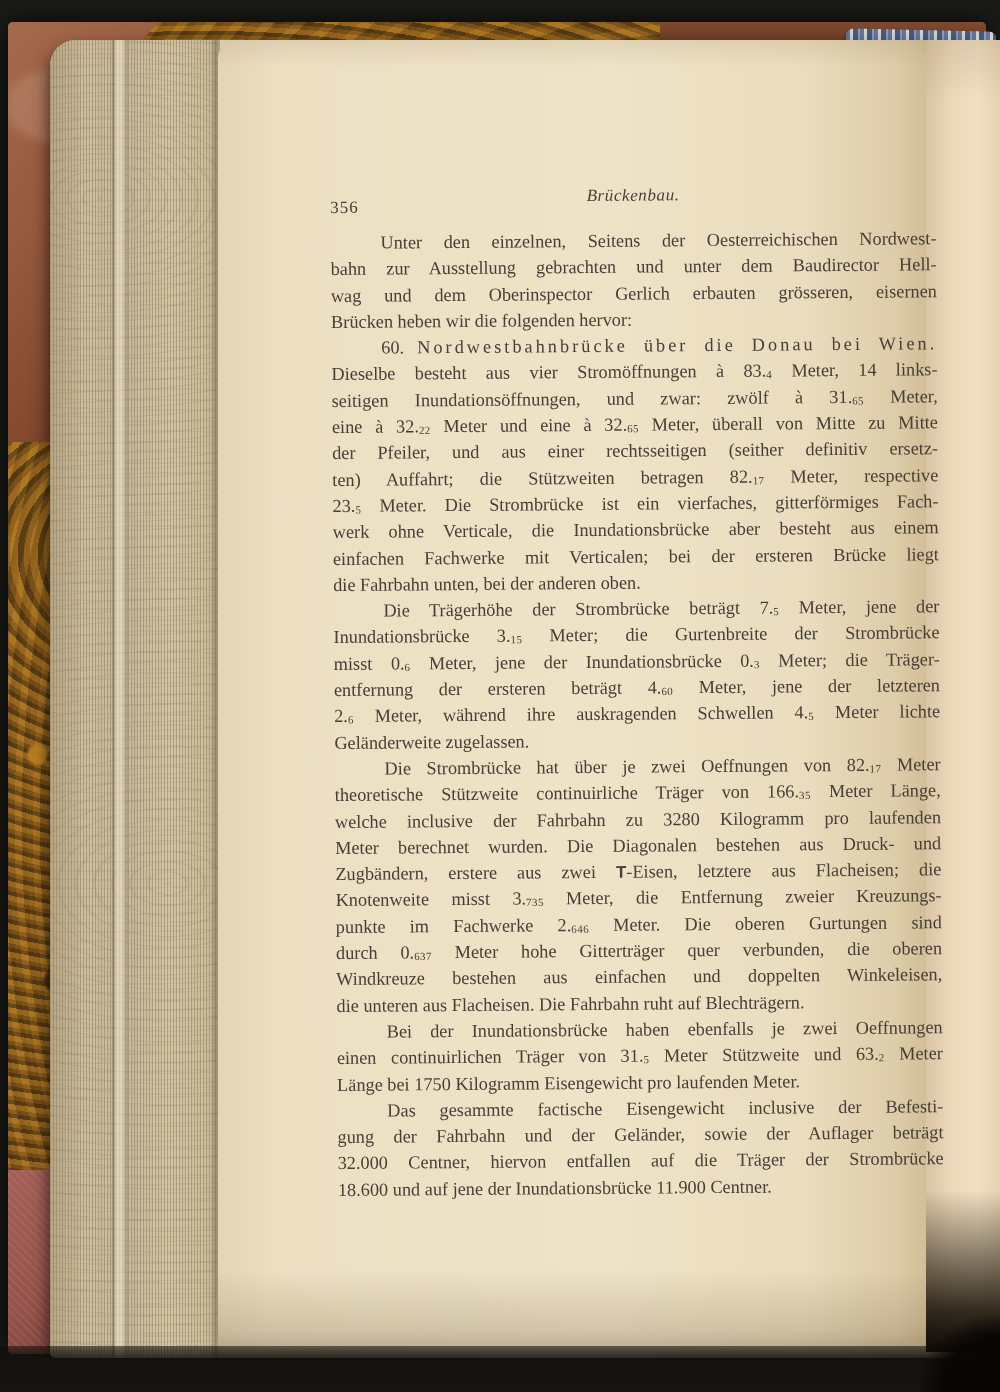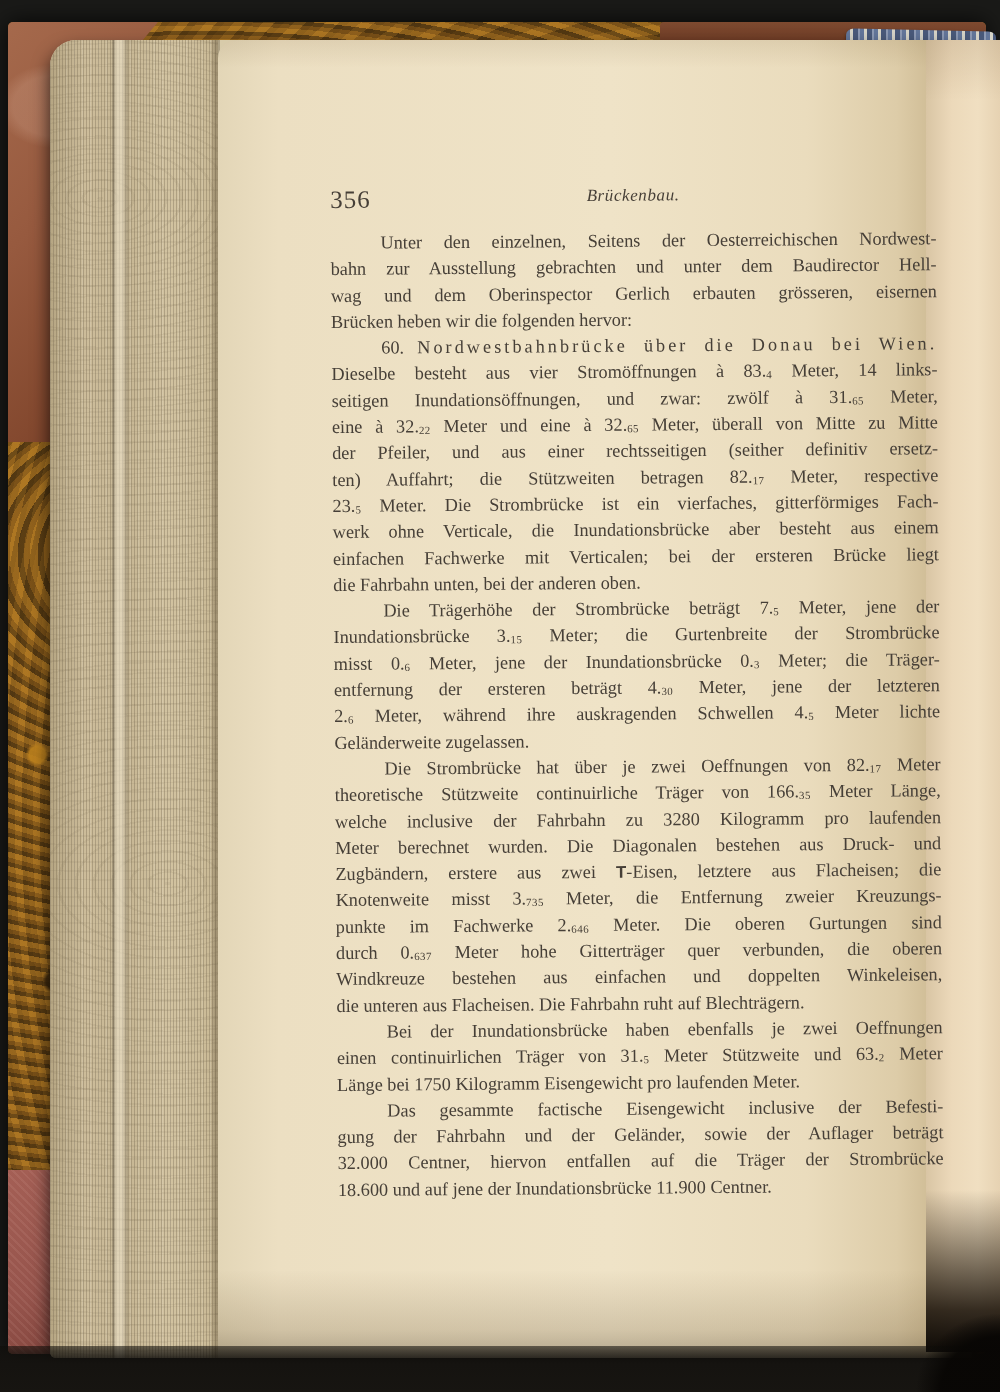--- a/index.html
+++ b/index.html
@@ -105,21 +105,21 @@
   }
   
   .print{
     position:absolute;left:330px;top:186px;width:606px;
     color:#463f37;
     transform:rotate(-0.45deg);
     transform-origin:0 0;
   }
   .header-row{position:relative;height:24px;margin-bottom:20px;}
   .pagenum{
-    position:absolute;left:0;top:0;font-size:25px;letter-spacing:1px;
+    position:absolute;left:0;top:12px;font-size:17px;letter-spacing:1px;
   }
   .running{
     position:absolute;left:0;right:0;top:2px;text-align:center;
     font-style:italic;font-size:17px;letter-spacing:.6px;
   }
   .body-text{font-size:18.3px;line-height:26.3px;}
   .paragraph{margin:0;}
   .line{
     text-align:justify;text-align-last:justify;
     white-space:normal;
@@ -172,21 +172,21 @@
         <div class="line"><span class="r">ten) Auffahrt; die Stützweiten betragen 82.</span><span class="sub">17</span><span class="r"> Meter, respective</span></div>
         <div class="line"><span class="r">23.</span><span class="sub">5</span><span class="r"> Meter. Die Strombrücke ist ein vierfaches, gitterförmiges Fach-</span></div>
         <div class="line"><span class="r">werk ohne Verticale, die Inundationsbrücke aber besteht aus einem</span></div>
         <div class="line"><span class="r">einfachen Fachwerke mit Verticalen; bei der ersteren Brücke liegt</span></div>
         <div class="line last"><span class="r">die Fahrbahn unten, bei der anderen oben.</span></div>
       </div>
       <div class="paragraph">
         <div class="line first"><span class="r">Die Trägerhöhe der Strombrücke beträgt 7.</span><span class="sub">5</span><span class="r"> Meter, jene der</span></div>
         <div class="line"><span class="r">Inundationsbrücke 3.</span><span class="sub">15</span><span class="r"> Meter; die Gurtenbreite der Strombrücke</span></div>
         <div class="line"><span class="r">misst 0.</span><span class="sub">6</span><span class="r"> Meter, jene der Inundationsbrücke 0.</span><span class="sub">3</span><span class="r"> Meter; die Träger-</span></div>
-        <div class="line"><span class="r">entfernung der ersteren beträgt 4.</span><span class="sub">30</span><span class="r"> Meter, jene der letzteren</span></div>
+        <div class="line"><span class="r">entfernung der ersteren beträgt 4.</span><span class="sub">60</span><span class="r"> Meter, jene der letzteren</span></div>
         <div class="line"><span class="r">2.</span><span class="sub">6</span><span class="r"> Meter, während ihre auskragenden Schwellen 4.</span><span class="sub">5</span><span class="r"> Meter lichte</span></div>
         <div class="line last"><span class="r">Geländerweite zugelassen.</span></div>
       </div>
       <div class="paragraph">
         <div class="line first"><span class="r">Die Strombrücke hat über je zwei Oeffnungen von 82.</span><span class="sub">17</span><span class="r"> Meter</span></div>
         <div class="line"><span class="r">theoretische Stützweite continuirliche Träger von 166.</span><span class="sub">35</span><span class="r"> Meter Länge,</span></div>
         <div class="line"><span class="r">welche inclusive der Fahrbahn zu 3280 Kilogramm pro laufenden</span></div>
         <div class="line"><span class="r">Meter berechnet wurden. Die Diagonalen bestehen aus Druck- und</span></div>
         <div class="line"><span class="r">Zugbändern, erstere aus zwei </span><span class="tee">T</span><span class="r">-Eisen, letztere aus Flacheisen; die</span></div>
         <div class="line"><span class="r">Knotenweite misst 3.</span><span class="sub">735</span><span class="r"> Meter, die Entfernung zweier Kreuzungs-</span></div>

